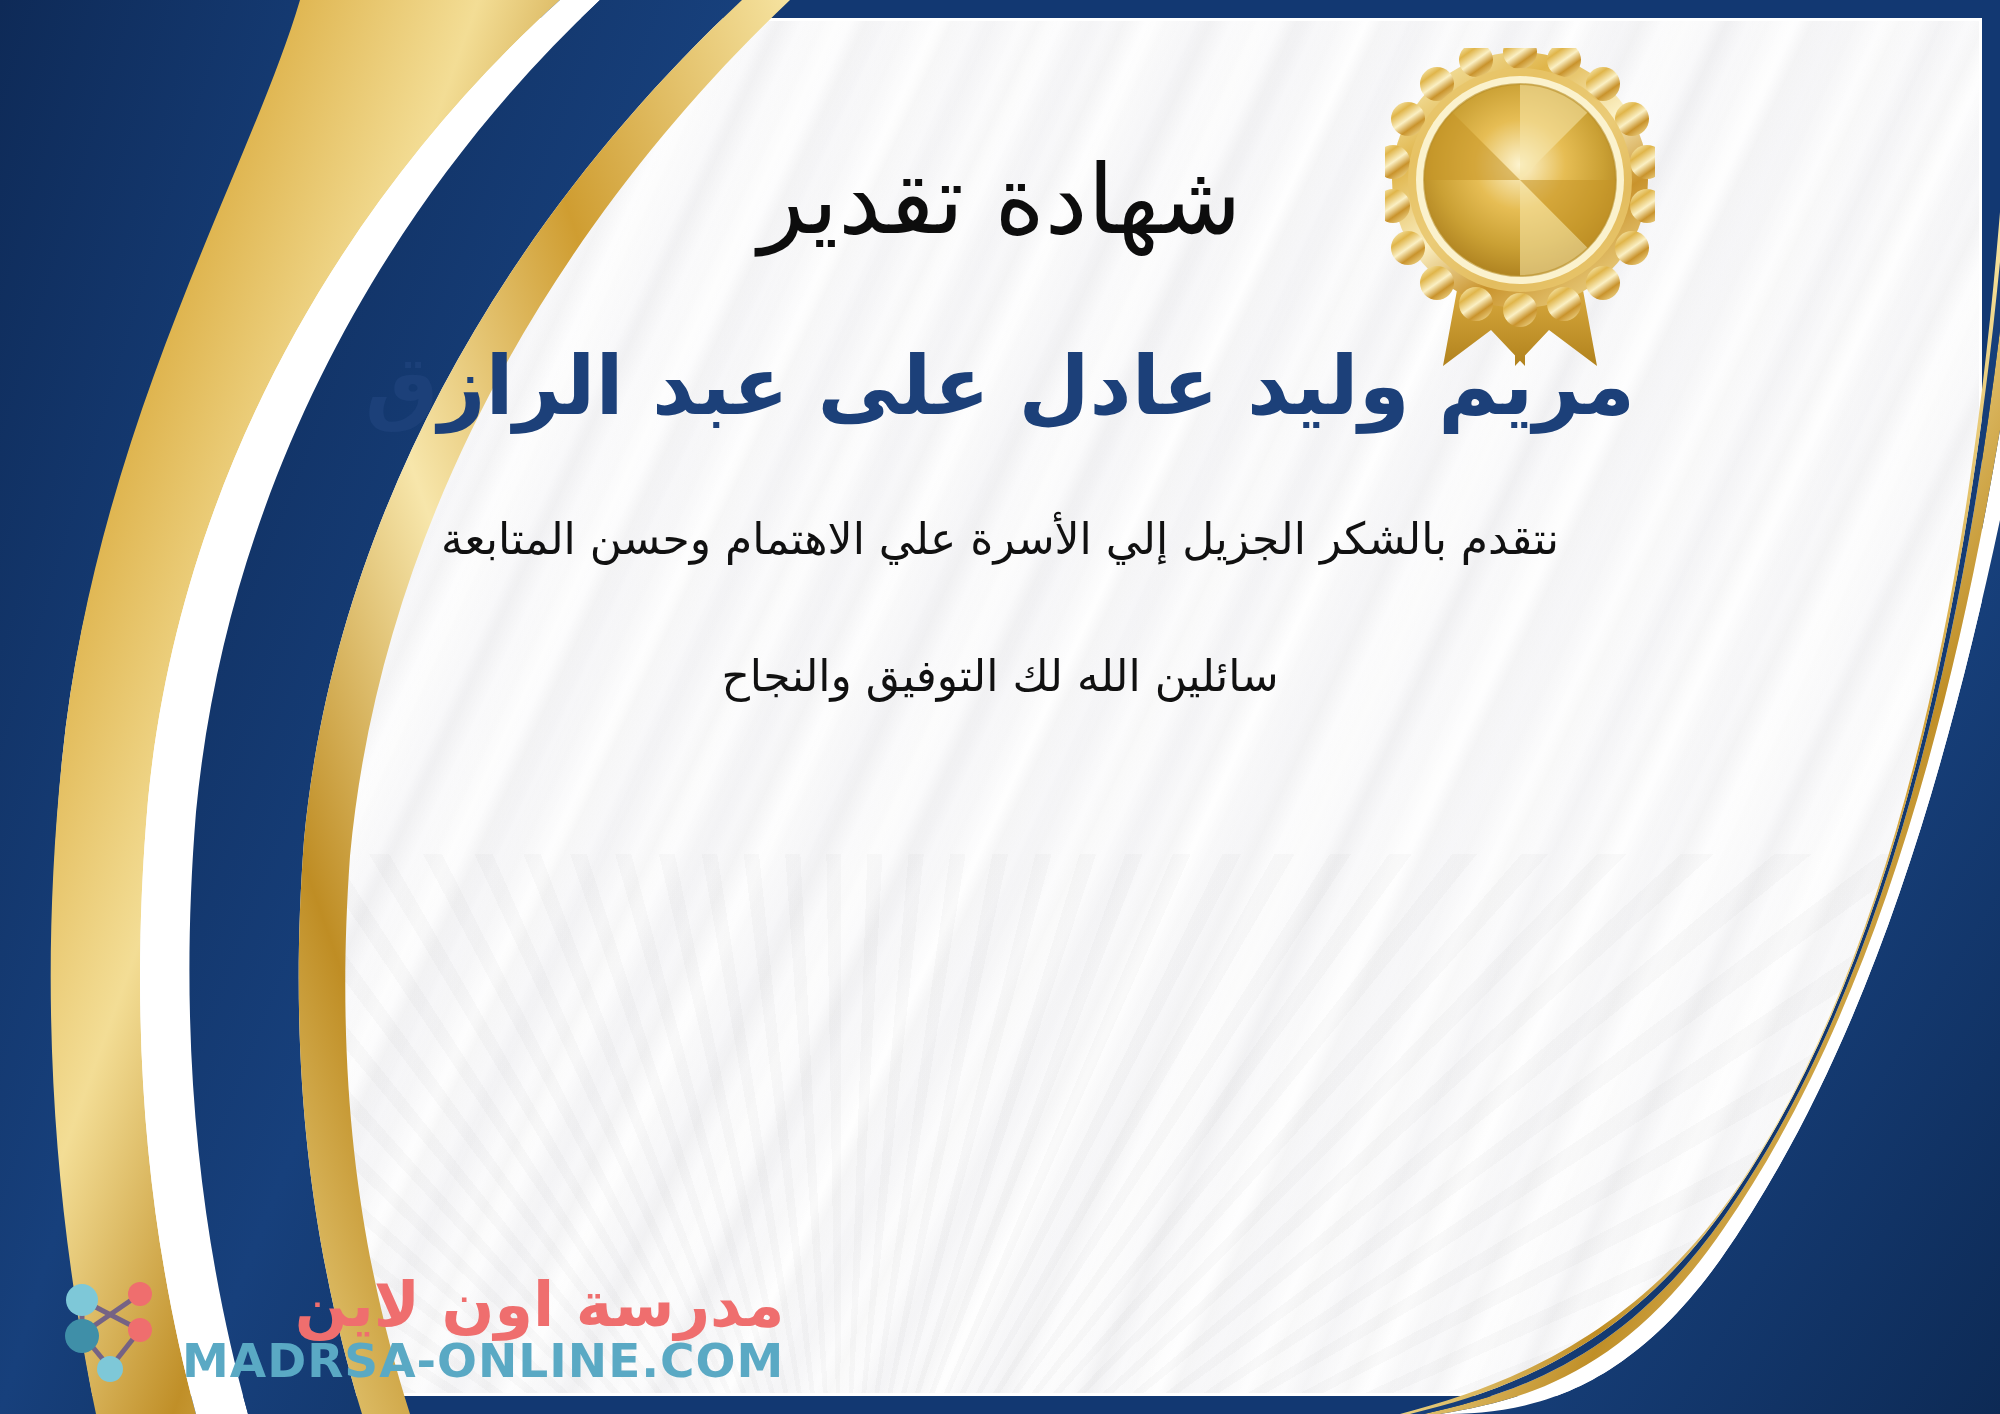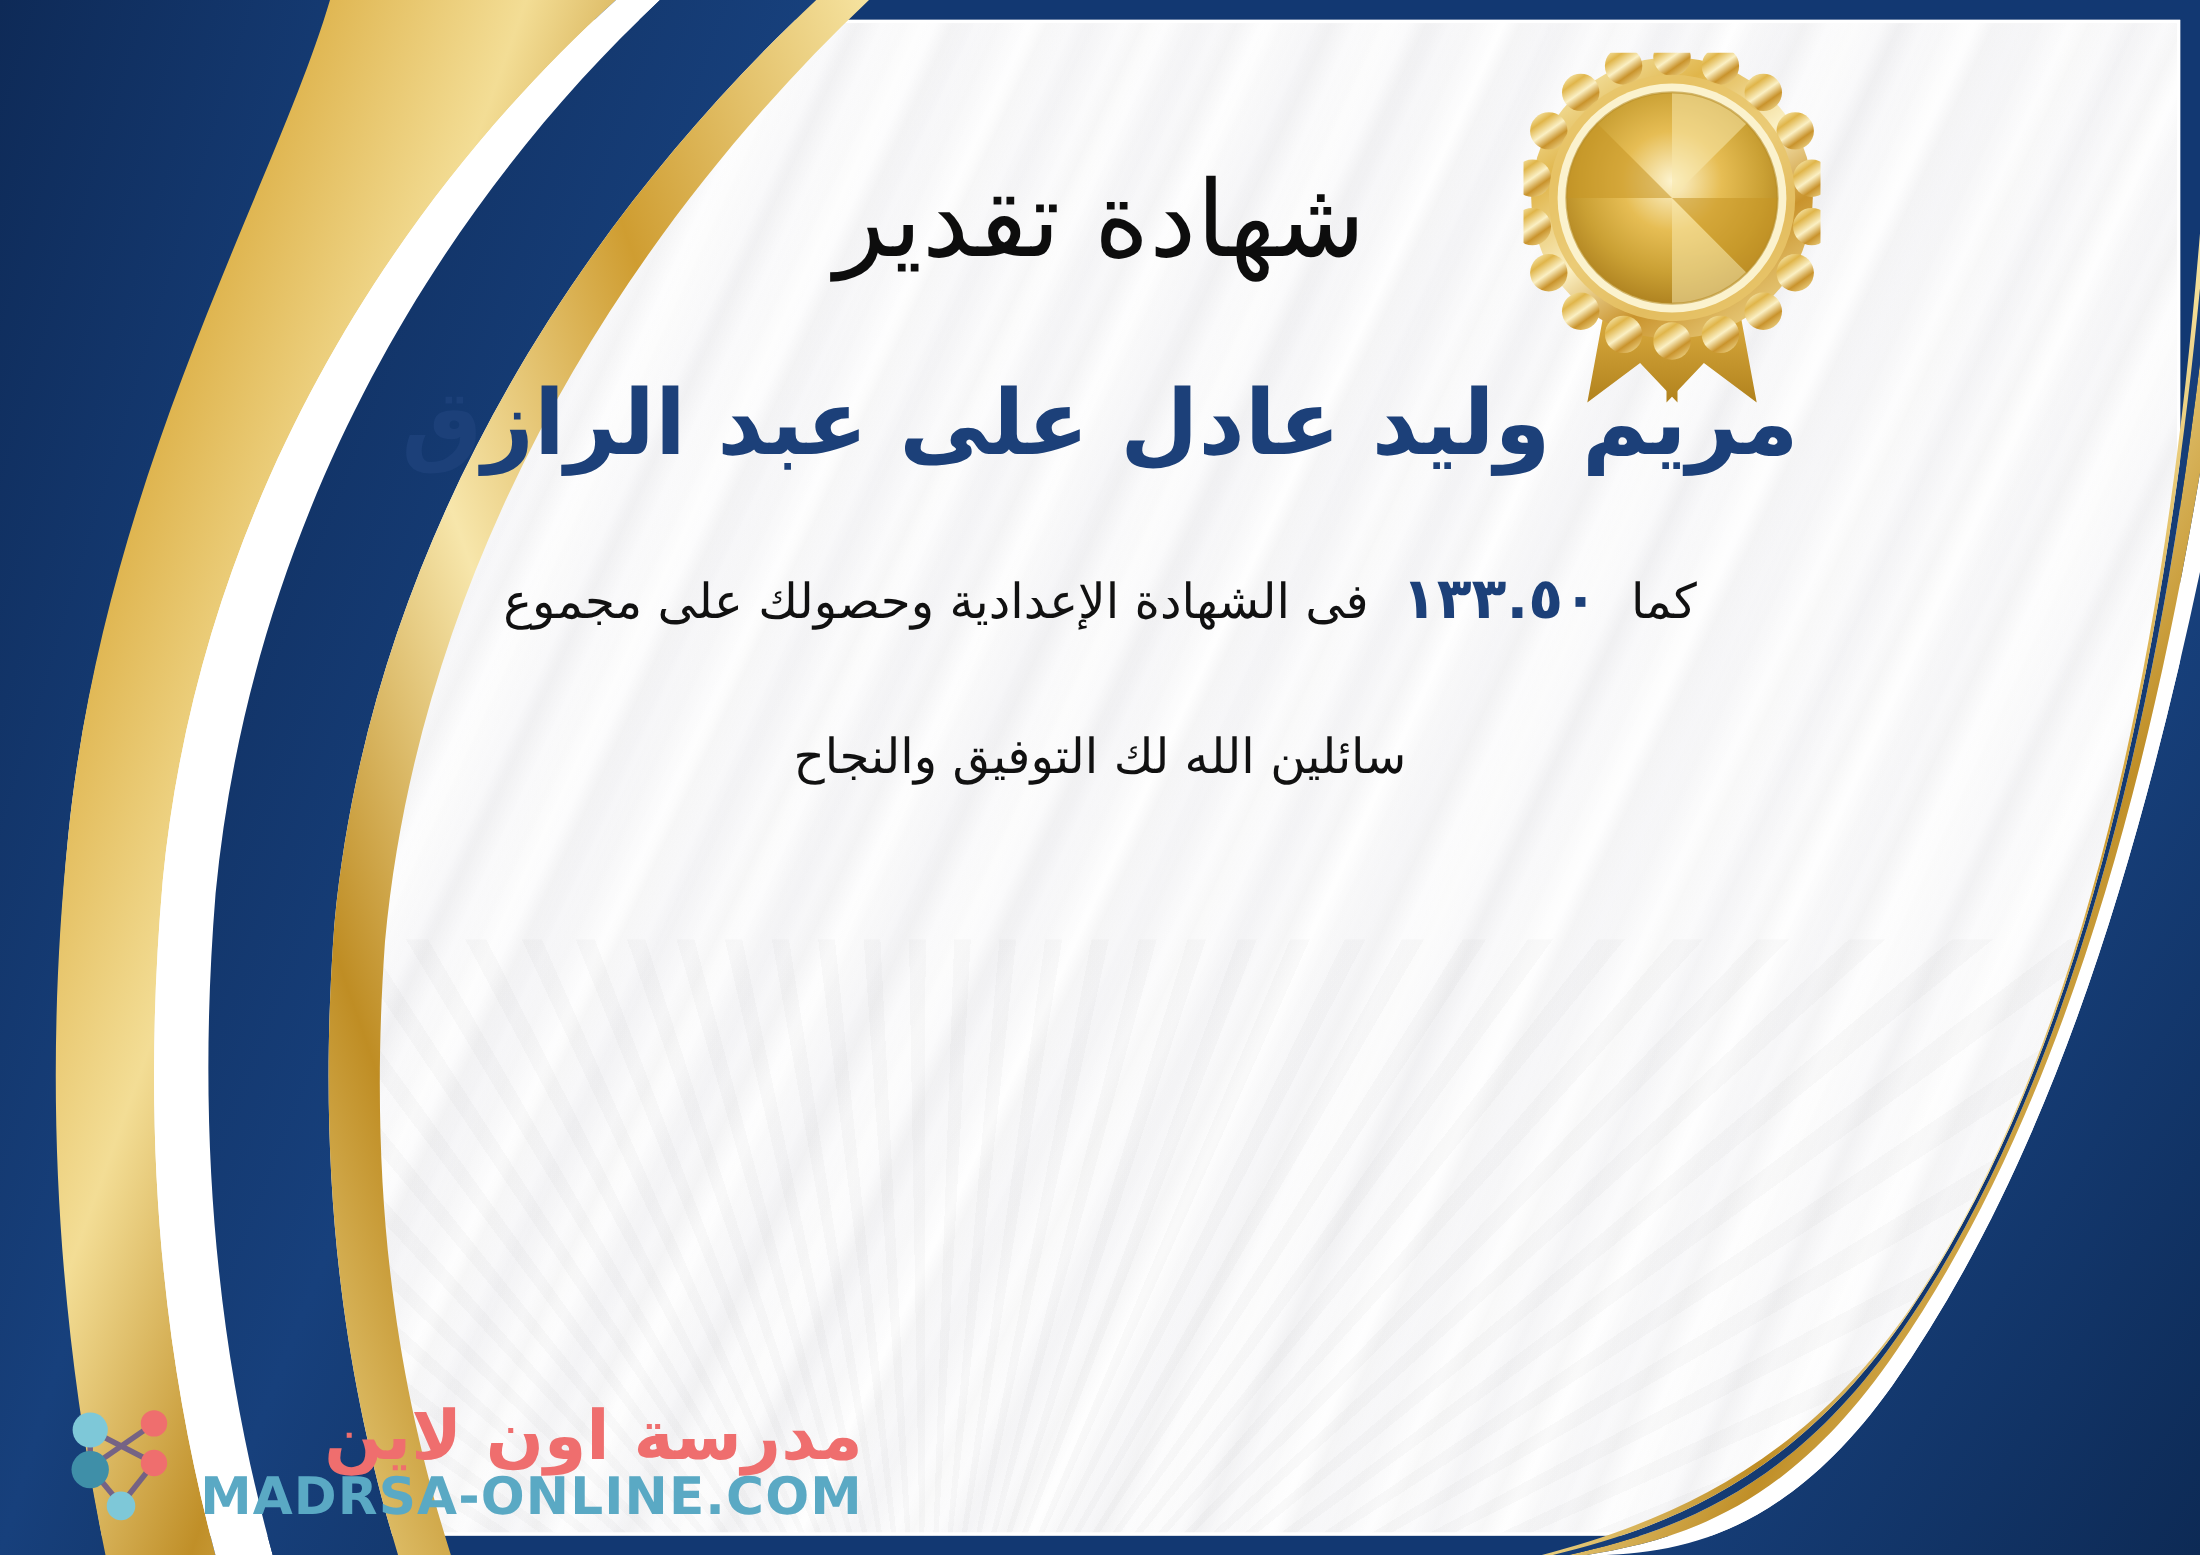--- a/index.html
+++ b/index.html
@@ -285,25 +285,21 @@
     </svg>
   </div>
 
   <div class="content">
 
     <div class="cert-title">شهادة تقدير</div>
 
     <div class="recipient-name">مريم وليد عادل على عبد الرازق</div>
 
     <div class="body-block">
-      <span class="body-line">
-        <span>كما</span>
-        <span class="score">١٣٣.٥٠</span>
-        <span>فى الشهادة الإعدادية وحصولك على مجموع</span>
-      </span>
+      <span class="body-line">نتقدم  بالشكر الجزيل إلي الأسرة علي الاهتمام وحسن المتابعة</span>
     </div>
 
     <div class="closing-line">سائلين الله لك التوفيق  والنجاح</div>
   </div>
 
   <div class="logo">
     <span class="logo-mark">
       <svg width="120" height="120" viewBox="0 0 120 120" xmlns="http://www.w3.org/2000/svg">
         <g stroke="#6b5b8a" stroke-width="5" fill="none" opacity="0.9">
           <line x1="34" y1="30" x2="92" y2="60"></line>

